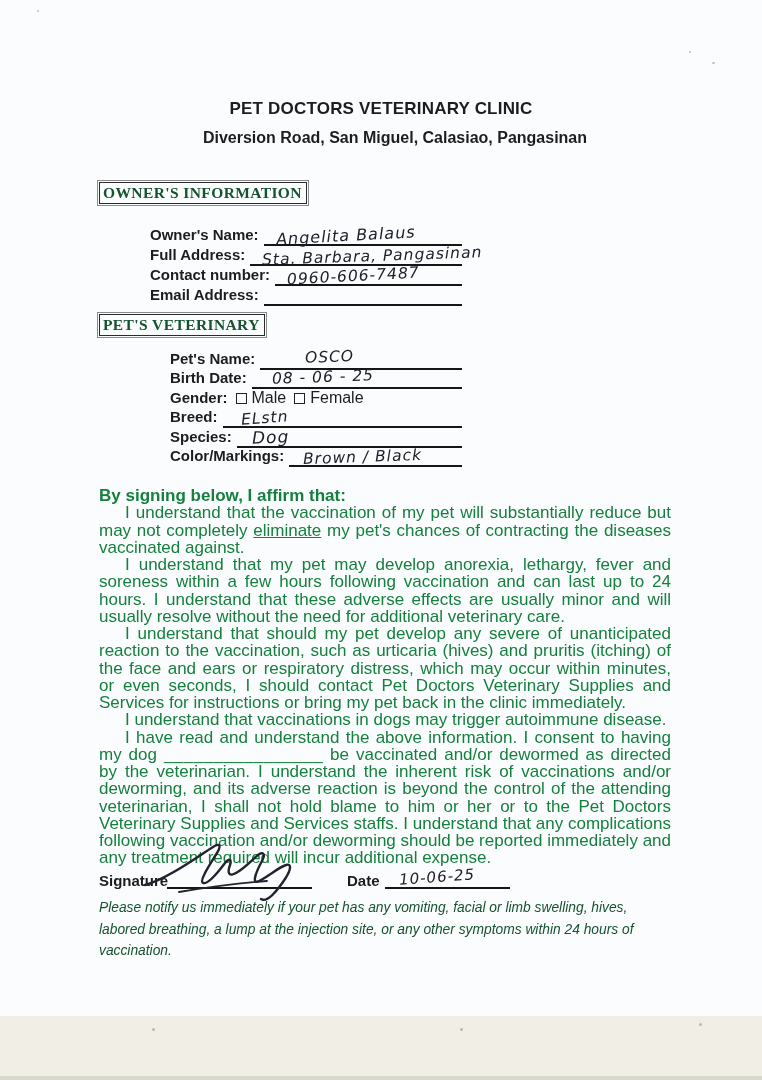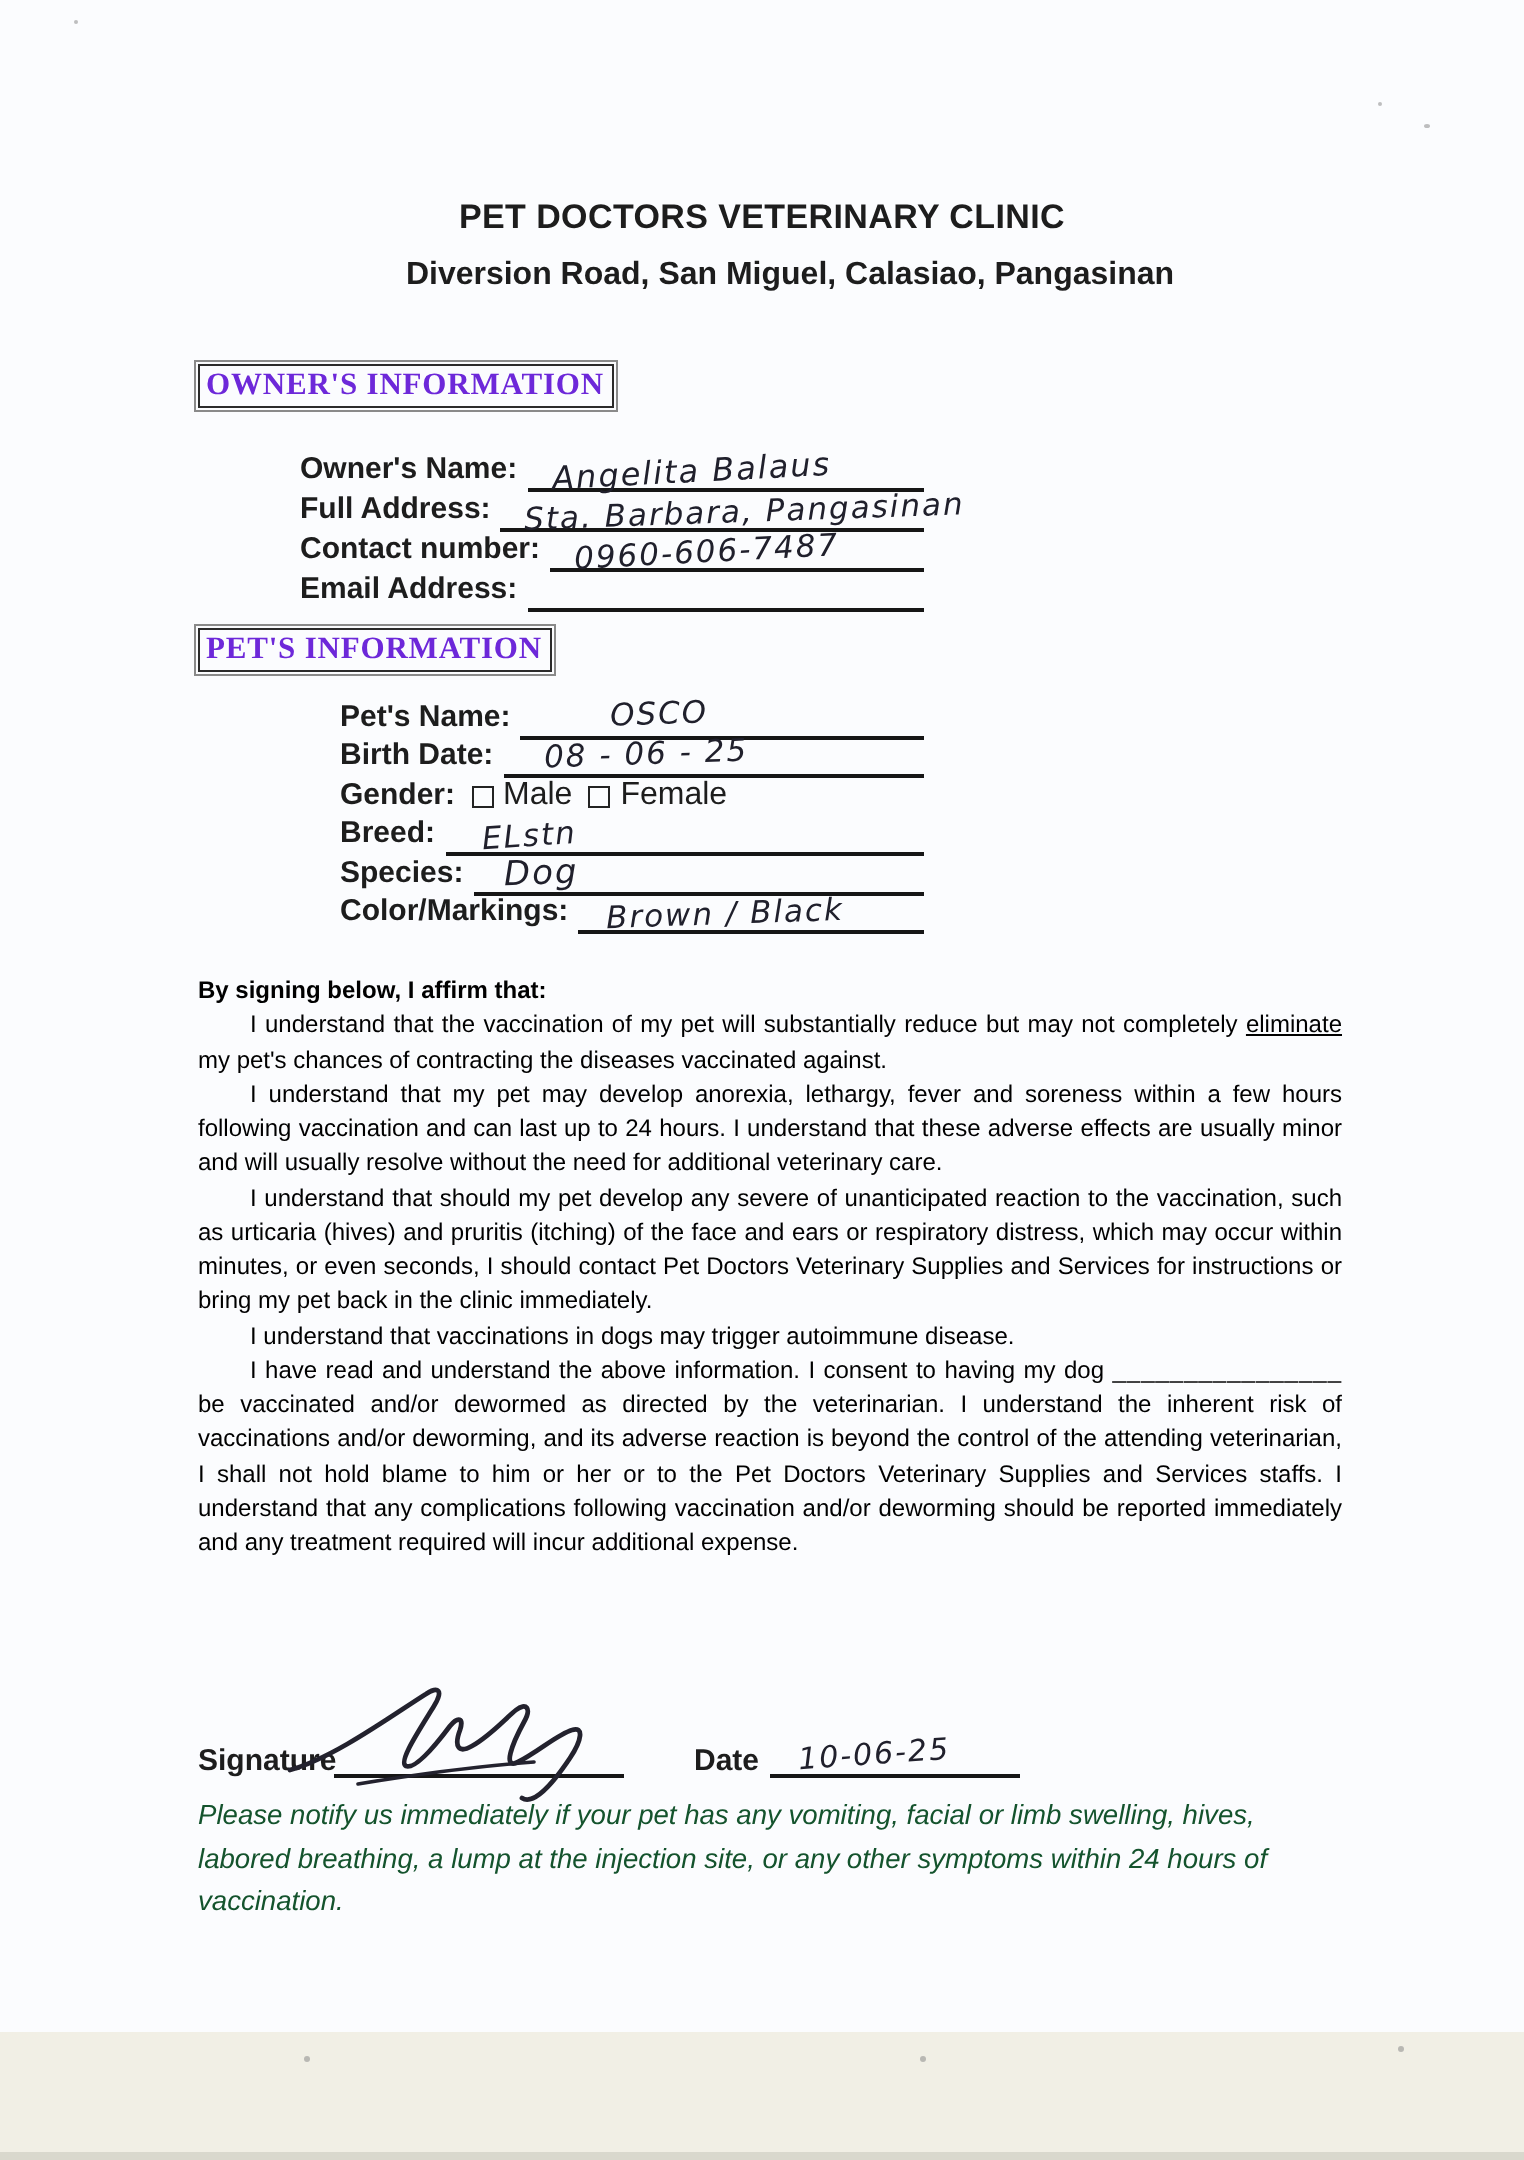--- a/index.html
+++ b/index.html
@@ -14,21 +14,21 @@
   .speck{position:absolute;border-radius:50%;background:#8b8b8b;opacity:.55;}
 
   .clinic-name{position:absolute;top:99px;left:0;width:100%;text-align:center;
     font-weight:bold;font-size:17px;letter-spacing:.2px;}
   .clinic-address{position:absolute;top:129px;left:14px;width:100%;text-align:center;
     font-weight:bold;font-size:16px;}
 
   .sec-heading{
     position:absolute;left:99px;display:inline-block;
     font-family:"Liberation Serif",serif;font-weight:bold;font-size:15.5px;letter-spacing:.4px;
-    color:#6d28d9;border:1.5px solid #2b2b2b;outline:1px solid #8a8a8a;outline-offset:1px;
+    color:#14532d;border:1.5px solid #2b2b2b;outline:1px solid #8a8a8a;outline-offset:1px;
     padding:1px 4px 1px 3px;background:#fbfcfe;
   }
   .owner-heading{top:182px;}
   .pet-heading{top:314px;}
 
   .fields{position:absolute;}
   .owner-fields{left:150px;top:225px;width:312px;}
   .pet-fields{left:170px;top:349px;width:292px;}
   .frow{display:flex;align-items:center;height:20px;}
   .pet-fields .frow{height:19.5px;}
@@ -38,21 +38,21 @@
     position:absolute;bottom:-1px;left:12px;white-space:nowrap;
     font-family:"DejaVu Sans",sans-serif;font-style:italic;
     color:#20202c;font-size:15.5px;transform:rotate(-2deg);letter-spacing:1px;
   }
   .gender-row{align-items:center;}
   .cb{display:inline-block;width:9px;height:9px;border:1.5px solid #232323;
     margin:2px 5px 0 8px;flex:none;}
   .gtext{font-weight:normal;font-size:16px;line-height:18px;}
 
   .affirm{position:absolute;left:99px;top:487px;width:572px;
-    font-size:12px;line-height:17.25px;text-align:justify;color:#000000;}
+    font-size:17px;line-height:17.25px;text-align:justify;color:#15803d;}
   .affirm p{margin:0;text-indent:26px;}
   .affirm .lead{font-weight:bold;text-indent:0;}
   .u{text-decoration:underline;}
   .blank{letter-spacing:.5px;}
 
   .sig-area{position:absolute;left:99px;top:851px;width:480px;height:44px;}
   .sig-label{position:absolute;left:0;bottom:6px;font-weight:bold;font-size:15px;}
   .sig-line{position:absolute;left:68px;bottom:6px;width:145px;border-bottom:2px solid #161616;}
   .sig-svg{position:absolute;left:40px;bottom:-12px;overflow:visible;}
   .date-label{position:absolute;left:248px;bottom:6px;font-weight:bold;font-size:15px;}
@@ -94,21 +94,21 @@
       </span>
     </div>
     <div class="frow">
       <span class="flabel">Email Address:</span>
       <span class="fline">
         <span class="hw"></span>
       </span>
     </div>
   </div>
 
-  <div class="sec-heading pet-heading">PET'S INFORMATION</div>
+  <div class="sec-heading pet-heading">PET'S VETERINARY</div>
 
   <div class="fields pet-fields">
     <div class="frow">
       <span class="flabel">Pet's Name:</span>
       <span class="fline">
         <span class="hw" style="left:45px;bottom:2px;">OSCO</span>
       </span>
     </div>
     <div class="frow">
       <span class="flabel">Birth Date:</span>

